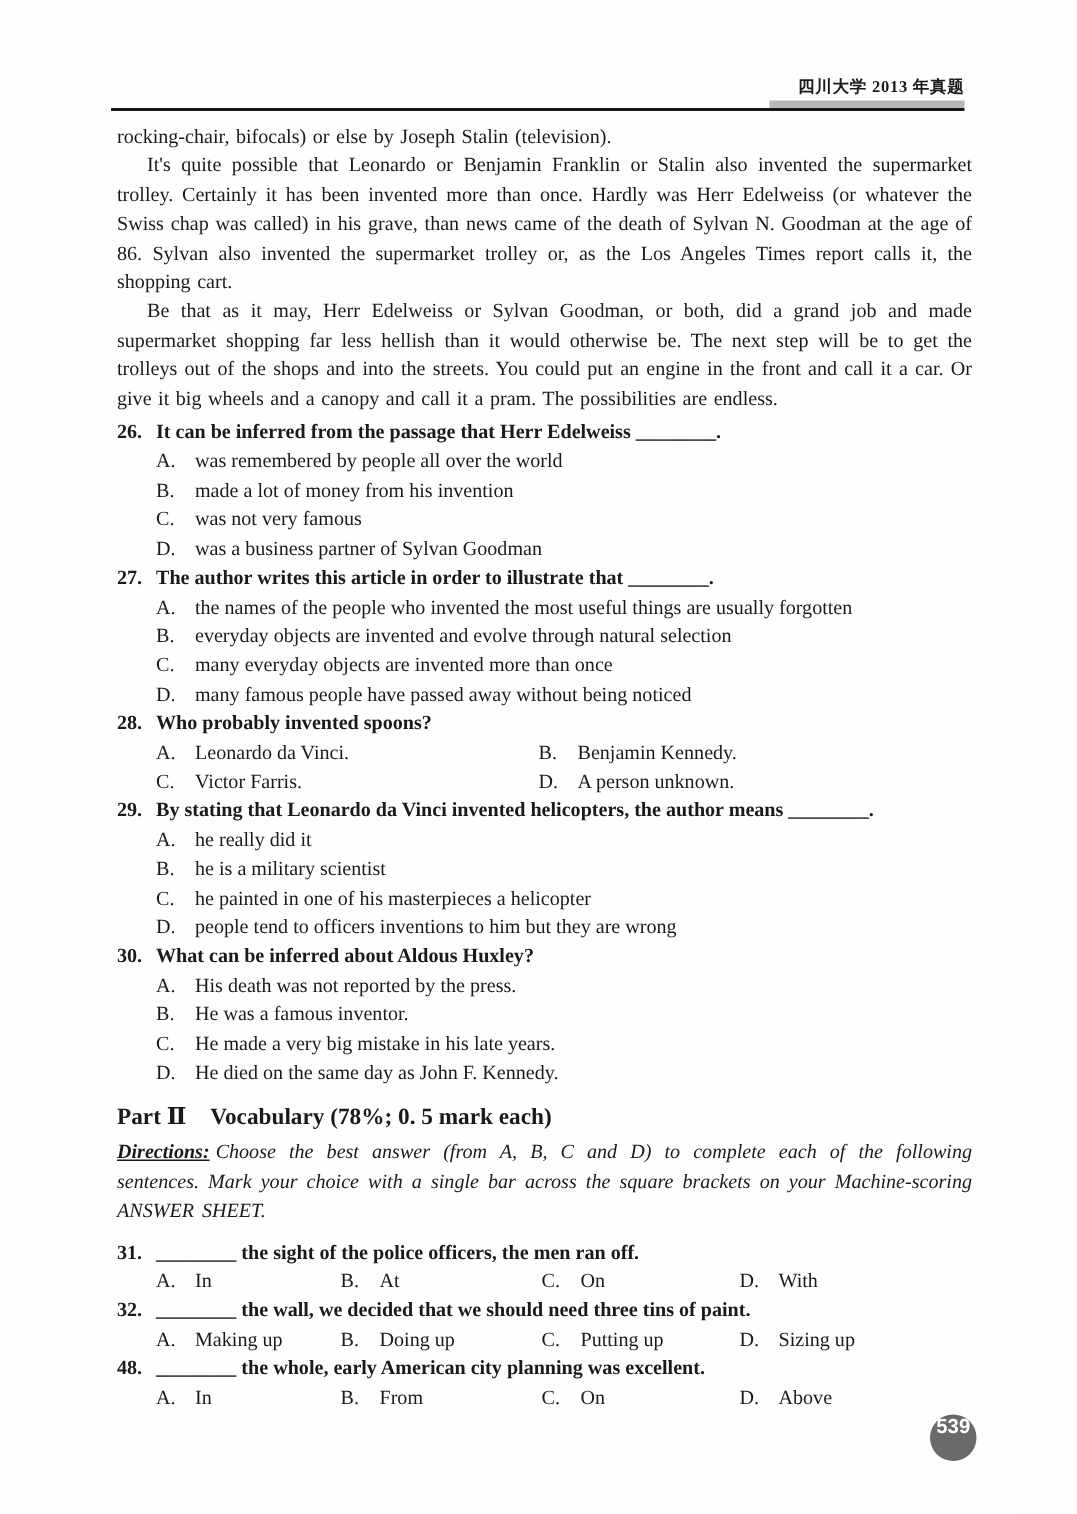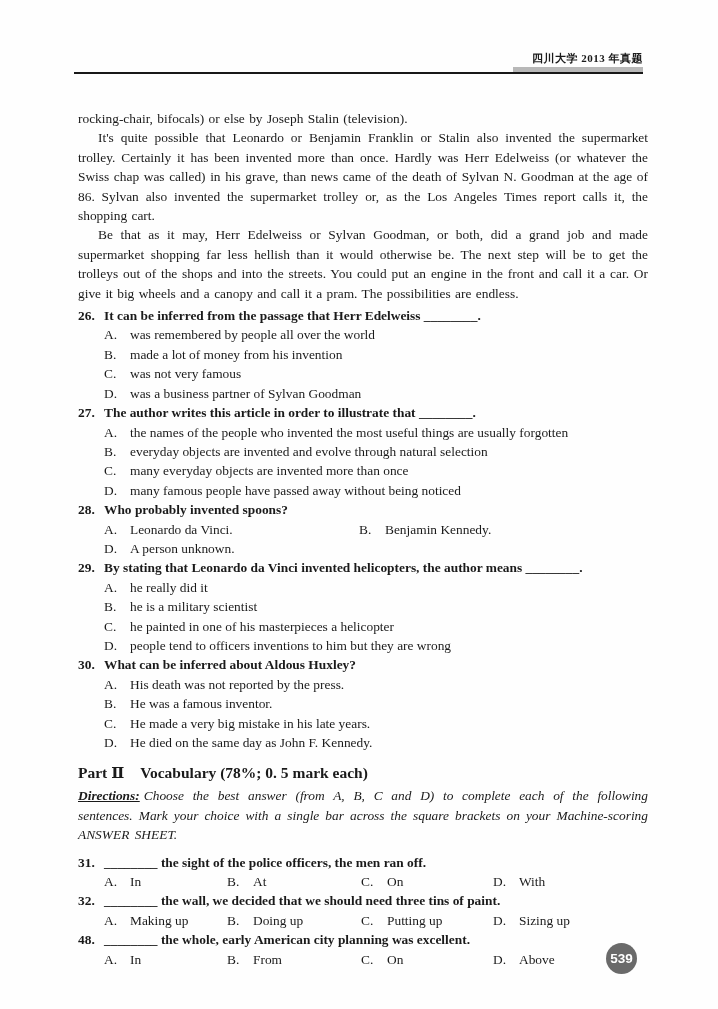--- a/index.html
+++ b/index.html
@@ -9,41 +9,41 @@
     overflow:hidden;
   }
   
   .header { position:absolute; top:50px; left:74px; width:569px; }
   .header-title { font-weight:bold; font-size:11px; line-height:17px; text-align:right; letter-spacing:0.5px; }
   .header-rule { position:relative; margin-top:5px; height:2px; background:#181818; }
   .header-accent { position:absolute; right:0; bottom:2px; width:130px; height:5px; background:#b8b8b8; }
   
   .content { position:absolute; top:81px; left:78px; width:570px; font-size:13.4px; line-height:19.4px; }
   .para { margin:0; text-align:justify; text-indent:20px; word-spacing:1px; }
-  .para.no-indent { text-indent:0;margin-top:28px; }
+  .para.no-indent { text-indent:0; }
   .reading { margin-top:3px; }
   .q-stem { font-weight:bold; }
   .q-num { display:inline-block; width:26px; }
   .q-options { padding-left:26px; }
   .q-options .option { display:block; }
   .q-options.two-col { display:grid; grid-template-columns:255px 1fr; }
   .q-options.four-col { display:grid; grid-template-columns:123px 134px 132px auto; }
   .opt-label { display:inline-block; width:26px; }
   
   .part2 { margin-top:9px; }
   .part2-heading { margin:0; font-size:15.5px; font-weight:bold; line-height:23px; }
   .part-label { margin-right:16px; }
   .directions { margin:2px 0 0 0; font-style:italic; text-align:justify; word-spacing:2px; }
   .dir-label { font-weight:bold; margin-right:4px;text-decoration:underline; }
   .dir-emph { font-weight:normal; }
   .vocab { margin-top:8px; }
   
   .page-badge {
-    position:absolute; left:606px; top:943px; width:31px; height:31px; border-radius:50%;
-    background:#6a6a6a; color:#ffffff; display:flex; align-items:center; justify-content:center;
+    position:absolute; left:620px; top:943px; width:31px; height:31px; border-radius:50%;
+    background:#6a6a6a; color:#ffffff; display:flex; justify-content:center;
     font-family:"Liberation Sans",sans-serif; font-weight:bold; font-size:13.5px;
   }
 </style>
 </head>
 <body>
 
 <div class="page">
 
   <header class="header">
     <div class="header-title">四川大学 2013 年真题</div>
@@ -80,20 +80,21 @@
           <span class="option"><span class="opt-label">C.</span><span class="opt-text">many everyday objects are invented more than once</span></span>
           <span class="option"><span class="opt-label">D.</span><span class="opt-text">many famous people have passed away without being noticed</span></span>
         </div>
       </div>
 
       <div class="question">
         <div class="q-stem"><span class="q-num">28.</span><span class="q-text">Who probably invented spoons?</span></div>
         <div class="q-options two-col">
           <span class="option"><span class="opt-label">A.</span><span class="opt-text">Leonardo da Vinci.</span></span>
           <span class="option"><span class="opt-label">B.</span><span class="opt-text">Benjamin Kennedy.</span></span>
+          <span class="option"><span class="opt-label">C.</span><span class="opt-text">Victor Farris.</span></span>
           <span class="option"><span class="opt-label">D.</span><span class="opt-text">A person unknown.</span></span>
         </div>
       </div>
 
       <div class="question">
         <div class="q-stem"><span class="q-num">29.</span><span class="q-text">By stating that Leonardo da Vinci invented helicopters, the author means ________.</span></div>
         <div class="q-options">
           <span class="option"><span class="opt-label">A.</span><span class="opt-text">he really did it</span></span>
           <span class="option"><span class="opt-label">B.</span><span class="opt-text">he is a military scientist</span></span>
           <span class="option"><span class="opt-label">C.</span><span class="opt-text">he painted in one of his masterpieces a helicopter</span></span>

